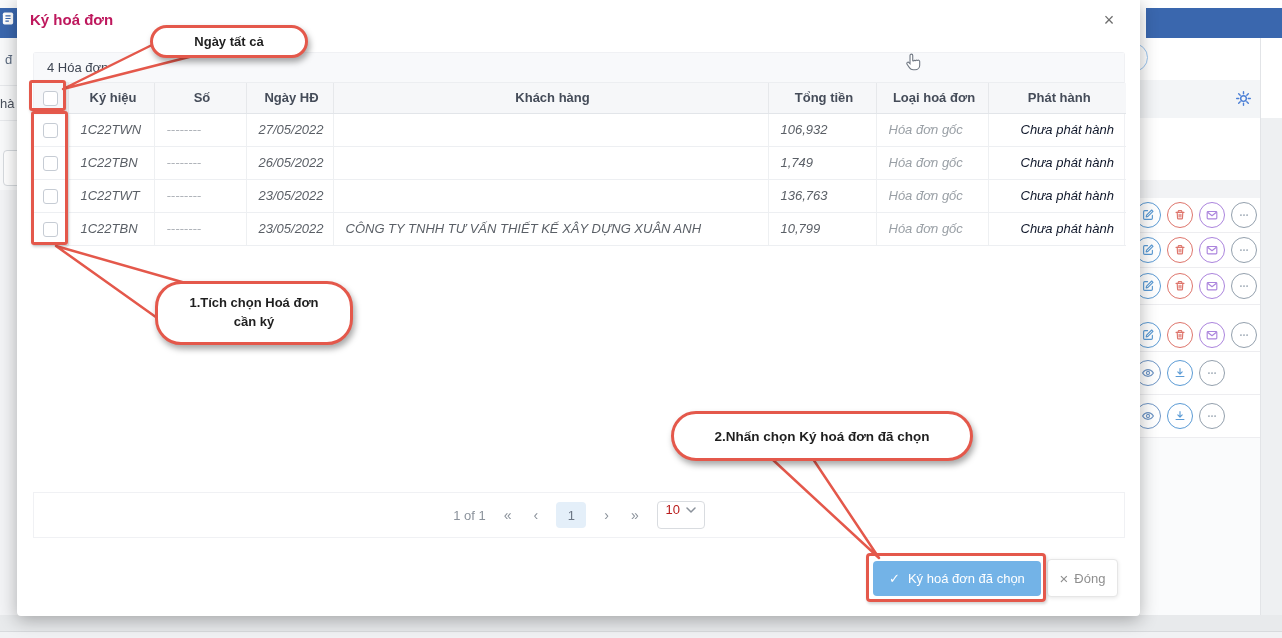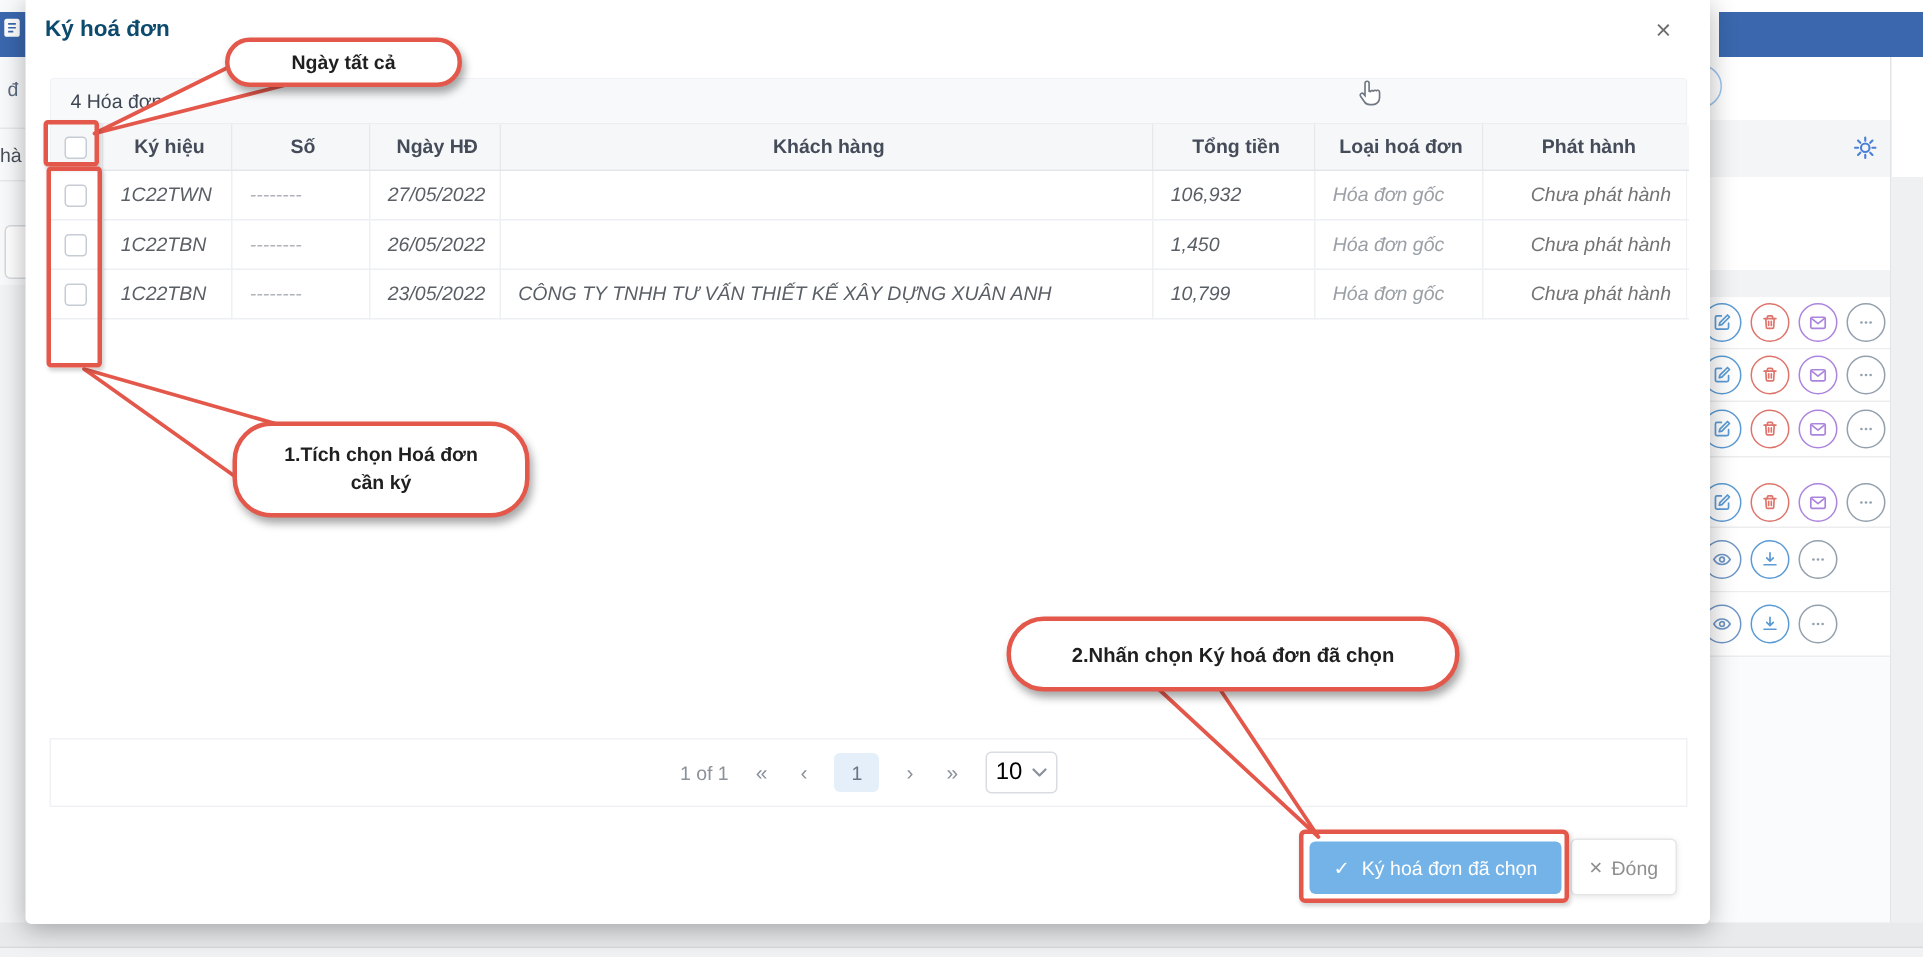--- a/index.html
+++ b/index.html
@@ -33,42 +33,42 @@
   .c-eye { color:#6f96c6; }
   .below-rows { position:absolute; left:0; top:438px; width:120px; height:177px; background:#fafbfc; }
   .vdivider { position:absolute; left:120px; top:38px; width:1px; height:577px; background:#e2e4e7; }
   .gutter { position:absolute; left:121px; top:118px; width:21px; height:497px; background:#eef0f2; }
 
   .bg-bottom { position:absolute; left:0; top:615px; width:1282px; height:23px; background:#e8eaec; z-index:2; }
   .bg-bottom .band { position:absolute; left:0; top:16px; width:1282px; height:7px; background:#f1f2f4; border-top:1px solid #d8dadd; }
 
   
   .modal { position:absolute; left:17px; top:0; width:1123px; height:616px; background:#fff; border-radius:0 0 4px 4px; box-shadow:0 4px 18px rgba(0,0,0,.30); z-index:10; }
-  .modal-title { position:absolute; left:13px; top:11px; font-size:15px; font-weight:600; color:#0c4a6e; }
+  .modal-title { position:absolute; left:13px; top:11px; font-size:15px; font-weight:600; color:#be185d; }
   .modal-close { position:absolute; left:1080px; top:8px; width:24px; height:24px; border:none; background:none; font-size:18px; color:#6e6e6e; cursor:pointer; line-height:24px; }
 
   .panel { position:absolute; left:16px; top:52px; width:1092px; border:1px solid #f0f1f4; border-bottom:none; border-radius:3px 3px 0 0; }
   .toolbar { height:30px; background:#f8f9fb; border-bottom:1px solid #eceef1; display:flex; align-items:center; padding-left:13px; font-size:13px; color:#3f4653; }
   table { border-collapse:collapse; table-layout:fixed; width:1092px; font-size:13px; }
   th { height:30px; background:#f6f7f9; font-weight:600; color:#454c59; text-align:center; padding:0 8px 0 12px; border-right:1px solid #e6e8eb; border-bottom:1px solid #e2e5e9; white-space:nowrap; overflow:hidden; }
   th:last-child { border-right:none; }
   td { height:33px; color:#5a5f66; padding:0 8px 0 12px; border-right:1px solid #eef0f2; border-bottom:1px solid #edeff2; white-space:nowrap; overflow:hidden;font-style:italic; }
   td:last-child { border-right:none; }
   td.cbcell, th.cbcell { padding:0; text-align:center; }
   .cb { width:15px; height:15px; border:1px solid #c6ccd4; border-radius:3px; background:#fff; display:inline-block; vertical-align:middle; }
   td.c2 { color:#b0b4ba; }
   td.c6 { color:#9aa0a6; }
-  td.c7 { color:#737373;padding-left:32px; }
+  td.c7 { color:#0f172a;padding-left:32px; }
 
   .hand { position:absolute; left:888px; top:52px; z-index:3; }
 
   .pagebar { position:absolute; left:16px; top:492px; width:1092px; height:46px; background:#fff; border:1px solid #f0f1f4; display:flex; align-items:center; justify-content:center; gap:14px; font-size:13px; color:#8b929b; }
   .pg-btn { border:none; background:none; color:#8b929b; font-size:14px; cursor:pointer; padding:2px 4px; }
   .pg-current { width:30px; height:26px; background:#e4eff9; border-radius:4px; color:#6b7684; display:flex; align-items:center; justify-content:center; cursor:pointer; }
-  .pg-size { width:48px; height:28px; border:1px solid #d9dce0; border-radius:4px; background:#fff; color:#000000; display:flex; align-items:center; justify-content:center; gap:6px; cursor:pointer; font-size:16px; }
+  .pg-size { width:48px; height:28px; border:1px solid #d9dce0; border-radius:4px; background:#fff; color:#b91c1c; display:flex; justify-content:center; gap:6px; cursor:pointer; font-size:13px; }
 
   .btn-sign { position:absolute; left:856px; top:561px; height:35px; padding:0 16px; background:#73b3e7; border:none; border-radius:4px; color:#fff; font-size:13px; display:flex; align-items:center; gap:8px; cursor:pointer; }
   .btn-sign .chk { font-size:13px; }
   .btn-dong { position:absolute; left:1030px; top:559px; width:71px; height:38px; background:#fff; border:1px solid #e6e6e6; border-radius:4px; box-shadow:0 1px 4px rgba(0,0,0,.10); color:#8f8f8f; font-size:13px; display:flex; align-items:center; justify-content:center; gap:6px; cursor:pointer; }
 
   
   .tails { position:absolute; left:0; top:0; width:1282px; height:638px; z-index:20; pointer-events:none; }
   .red-rect { position:absolute; border:3px solid #e4584b; border-radius:3px; z-index:21; box-shadow:1px 2px 3px rgba(0,0,0,.18); pointer-events:none; }
   .rr1 { left:29px; top:80px; width:37px; height:31px; }
   .rr2 { left:31px; top:111px; width:37px; height:134px; }
@@ -362,21 +362,31 @@
             <td class="c5">106,932</td>
             <td class="c6">Hóa đơn gốc</td>
             <td class="c7">Chưa phát hành</td>
           </tr>
           <tr>
             <td class="cbcell"><span class="cb"></span></td>
             <td class="c1">1C22TBN</td>
             <td class="c2">--------</td>
             <td class="c3">26/05/2022</td>
             <td class="c4"></td>
-            <td class="c5">1,450</td>
+            <td class="c5">1,749</td>
+            <td class="c6">Hóa đơn gốc</td>
+            <td class="c7">Chưa phát hành</td>
+          </tr>
+          <tr>
+            <td class="cbcell"><span class="cb"></span></td>
+            <td class="c1">1C22TWT</td>
+            <td class="c2">--------</td>
+            <td class="c3">23/05/2022</td>
+            <td class="c4"></td>
+            <td class="c5">136,763</td>
             <td class="c6">Hóa đơn gốc</td>
             <td class="c7">Chưa phát hành</td>
           </tr>
           <tr>
             <td class="cbcell"><span class="cb"></span></td>
             <td class="c1">1C22TBN</td>
             <td class="c2">--------</td>
             <td class="c3">23/05/2022</td>
             <td class="c4">CÔNG TY TNHH TƯ VẤN THIẾT KẾ XÂY DỰNG XUÂN ANH</td>
             <td class="c5">10,799</td>

